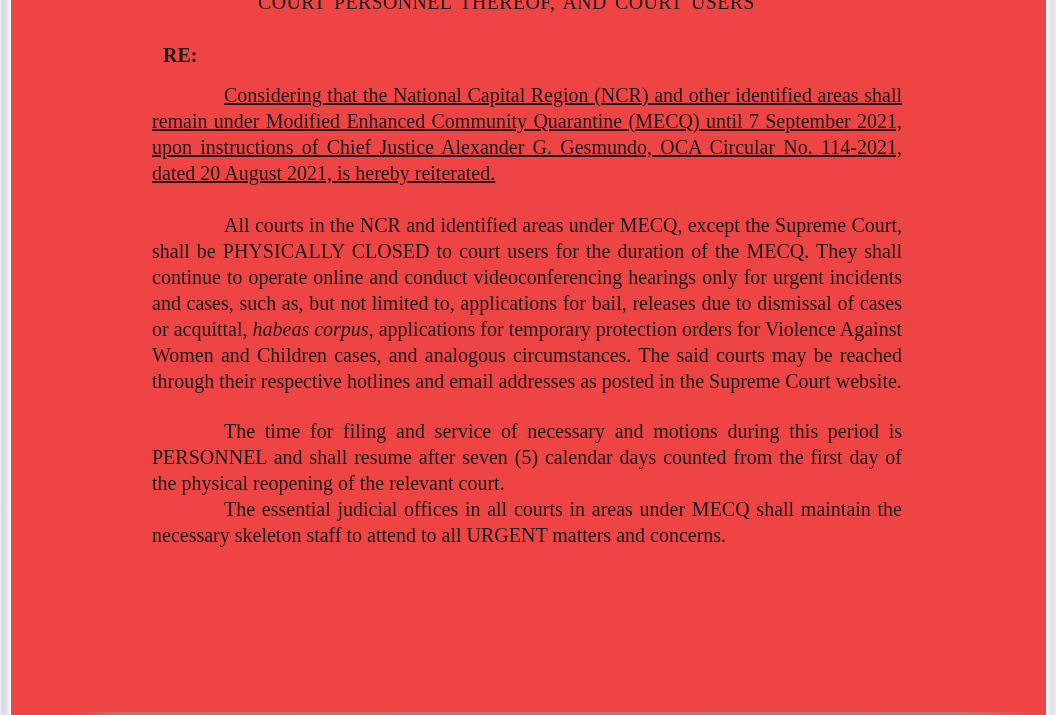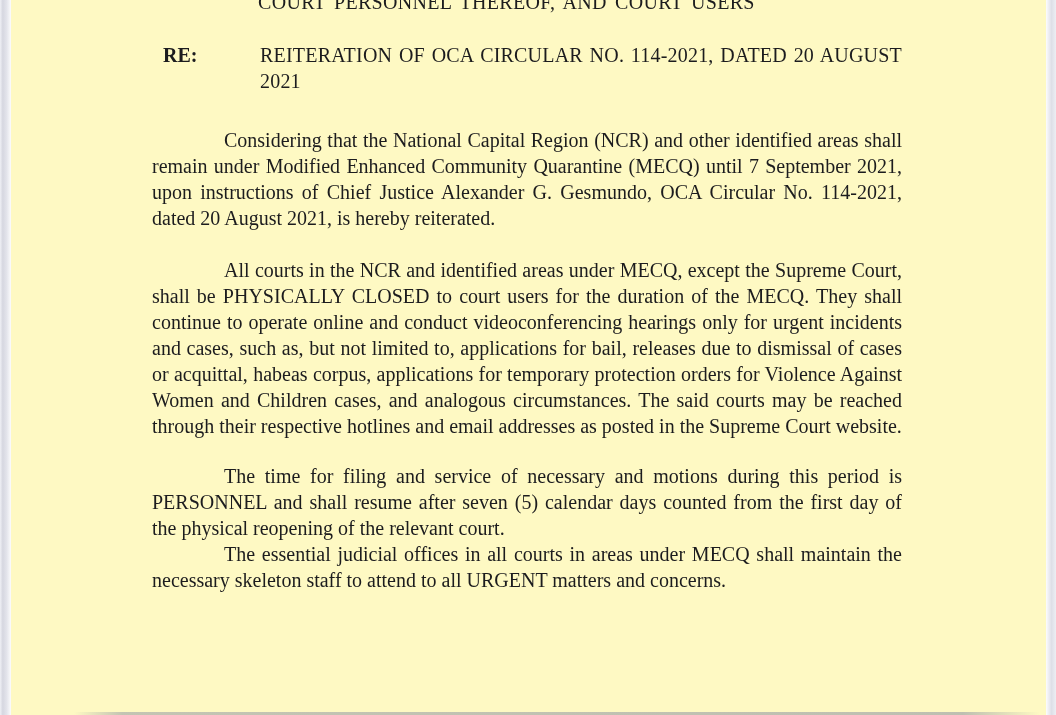--- a/index.html
+++ b/index.html
@@ -10,21 +10,21 @@
     width: 1056px;
     height: 715px;
     overflow: hidden;
     position: relative;
     background: #fcfcfd;
     font-family: "Liberation Serif", "DejaVu Serif", serif;
   }
   .page {
     position: absolute;
     inset: 0;
-    background: #fef9c3;
+    background: #ef4444;
     overflow: hidden;
   }
   .edge-left {
     position: absolute;
     left: 0; top: 0; bottom: 0;
     width: 11px;
     background: linear-gradient(to right, #eff0f5 0%, #d6d7e0 25%, #e3e4eb 60%, #fcfcfd 100%);
   }
   .edge-right {
     position: absolute;
@@ -56,55 +56,55 @@
     top: -11px;
     left: 106px;
     white-space: nowrap;
     word-spacing: 3px;
     letter-spacing: 0.3px;
   }
   .re-row {
     display: flex;
     margin-top: 42px;
     padding-left: 11px;
+    gap: 14px;
   }
   .re-label {
     font-weight: bold;
     width: 97px;
     flex: none;
   }
   .re-subject {
     width: 642px;
     text-align: justify;
     letter-spacing: 0.2px;
   }
   p.body-para {
     margin: 0;
     text-align: justify;
     text-indent: 72px;
   }
-  #para-1 { margin-top: 33px; }
+  #para-1 { margin-top: 14px; text-decoration: underline; }
   #para-2 { margin-top: 26px; }
   #para-3 { margin-top: 24px; }
   #para-4 { }
   .run-b { font-weight: normal; }
-  .run-i { }
+  .run-i { font-style: italic; }
 </style>
 </head>
 <body>
 
 <div class="page">
 
   <div class="content">
 
     <div class="clipped-line">COURT PERSONNEL THEREOF, AND COURT USERS</div>
 
     <div class="re-row">
       <div class="re-label">RE:</div>
-      <div class="re-subject">REITERATION OF OCA CIRCULAR NO. 114-2021, DATED 20 AUGUST 2021</div>
     </div>
 
     <p class="body-para" id="para-1"><span>Considering that the National Capital Region (NCR) and other identified areas shall remain under Modified Enhanced Community Quarantine (MECQ) until 7 September 2021, upon instructions of Chief Justice Alexander G. Gesmundo, OCA Circular No. 114-2021, dated 20 August 2021, is hereby reiterated.</span></p>
 
     <p class="body-para" id="para-2"><span>All courts in the NCR and identified areas under MECQ, except the Supreme Court, shall be </span><span class="run-b">PHYSICALLY CLOSED</span><span> to court users for the duration of the MECQ. They shall continue to operate online and conduct videoconferencing hearings only for urgent incidents and cases, such as, but not limited to, applications for bail, releases due to dismissal of cases or acquittal, </span><span class="run-i">habeas corpus</span><span>, applications for temporary protection orders for Violence Against Women and Children cases, and analogous circumstances. The said courts may be reached through their respective hotlines and email addresses as posted in the Supreme Court website.</span></p>
 
     <p class="body-para" id="para-3"><span>The time for filing and service of necessary and motions during this period is </span><span class="run-b">PERSONNEL</span><span> and shall resume after seven (5) calendar days counted from the first day of the physical reopening of the relevant court.</span></p>
 
     <p class="body-para" id="para-4"><span>The essential judicial offices in all courts in areas under MECQ shall maintain the necessary skeleton staff to attend to all </span><span class="run-b">URGENT</span><span> matters and concerns.</span></p>
 

